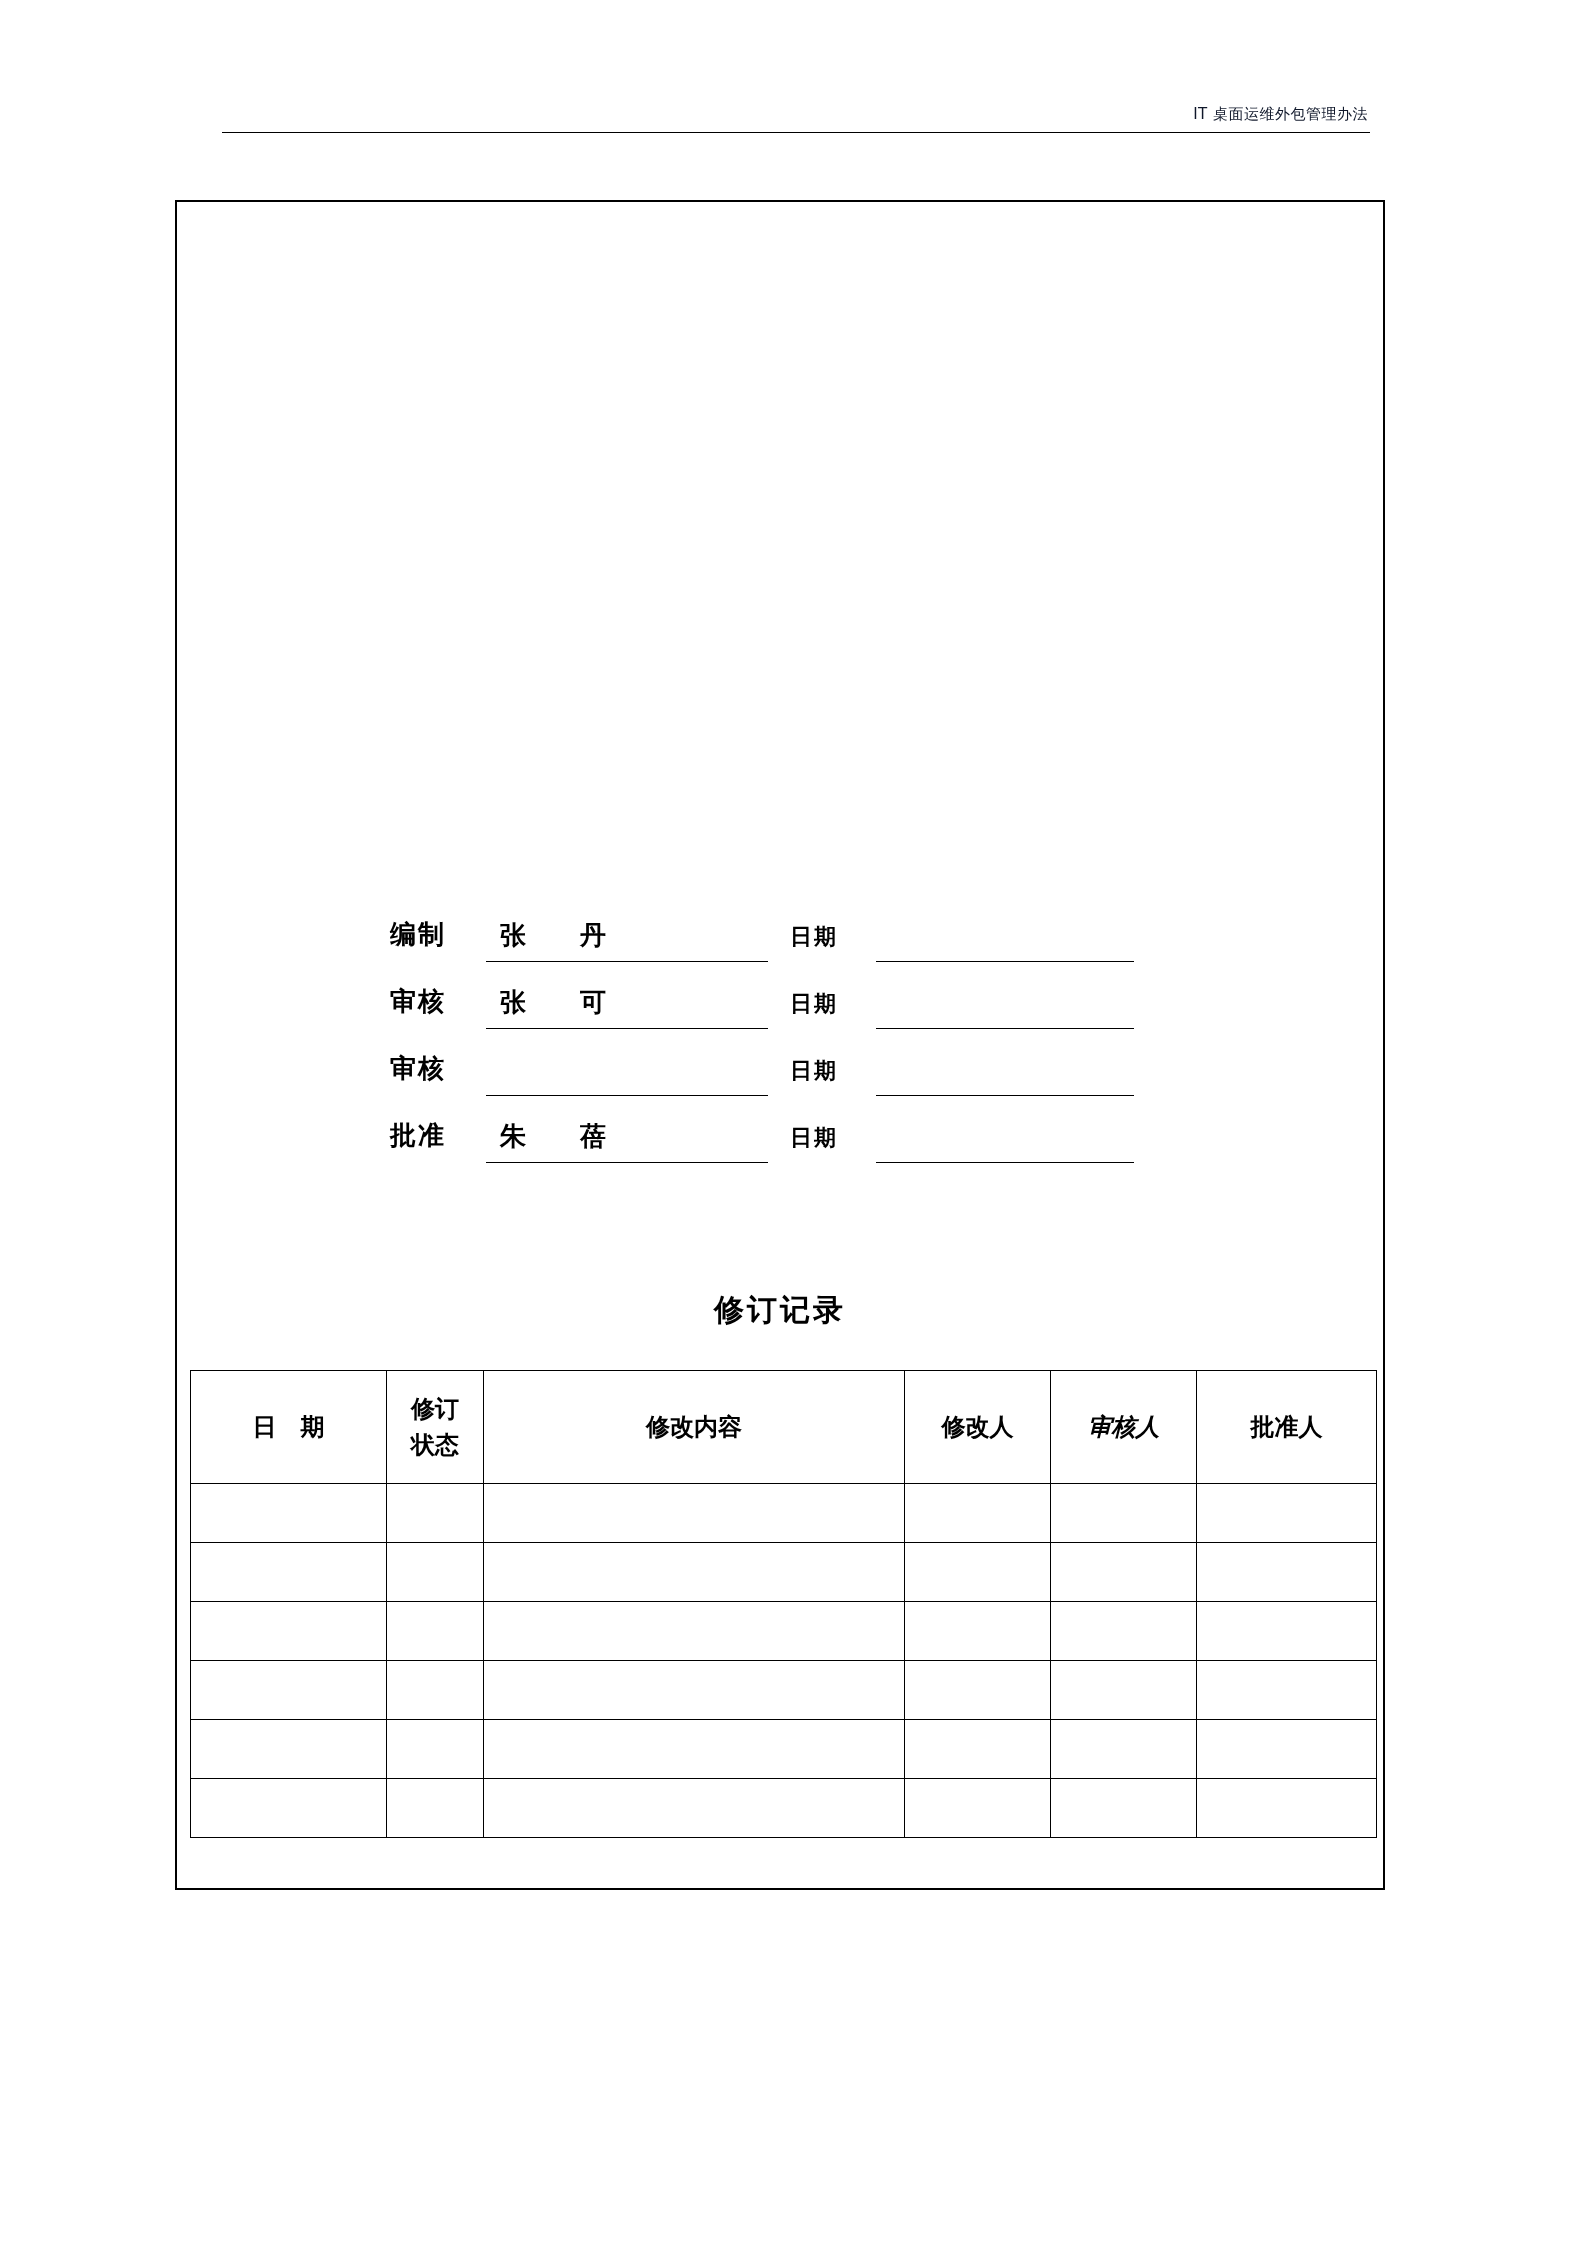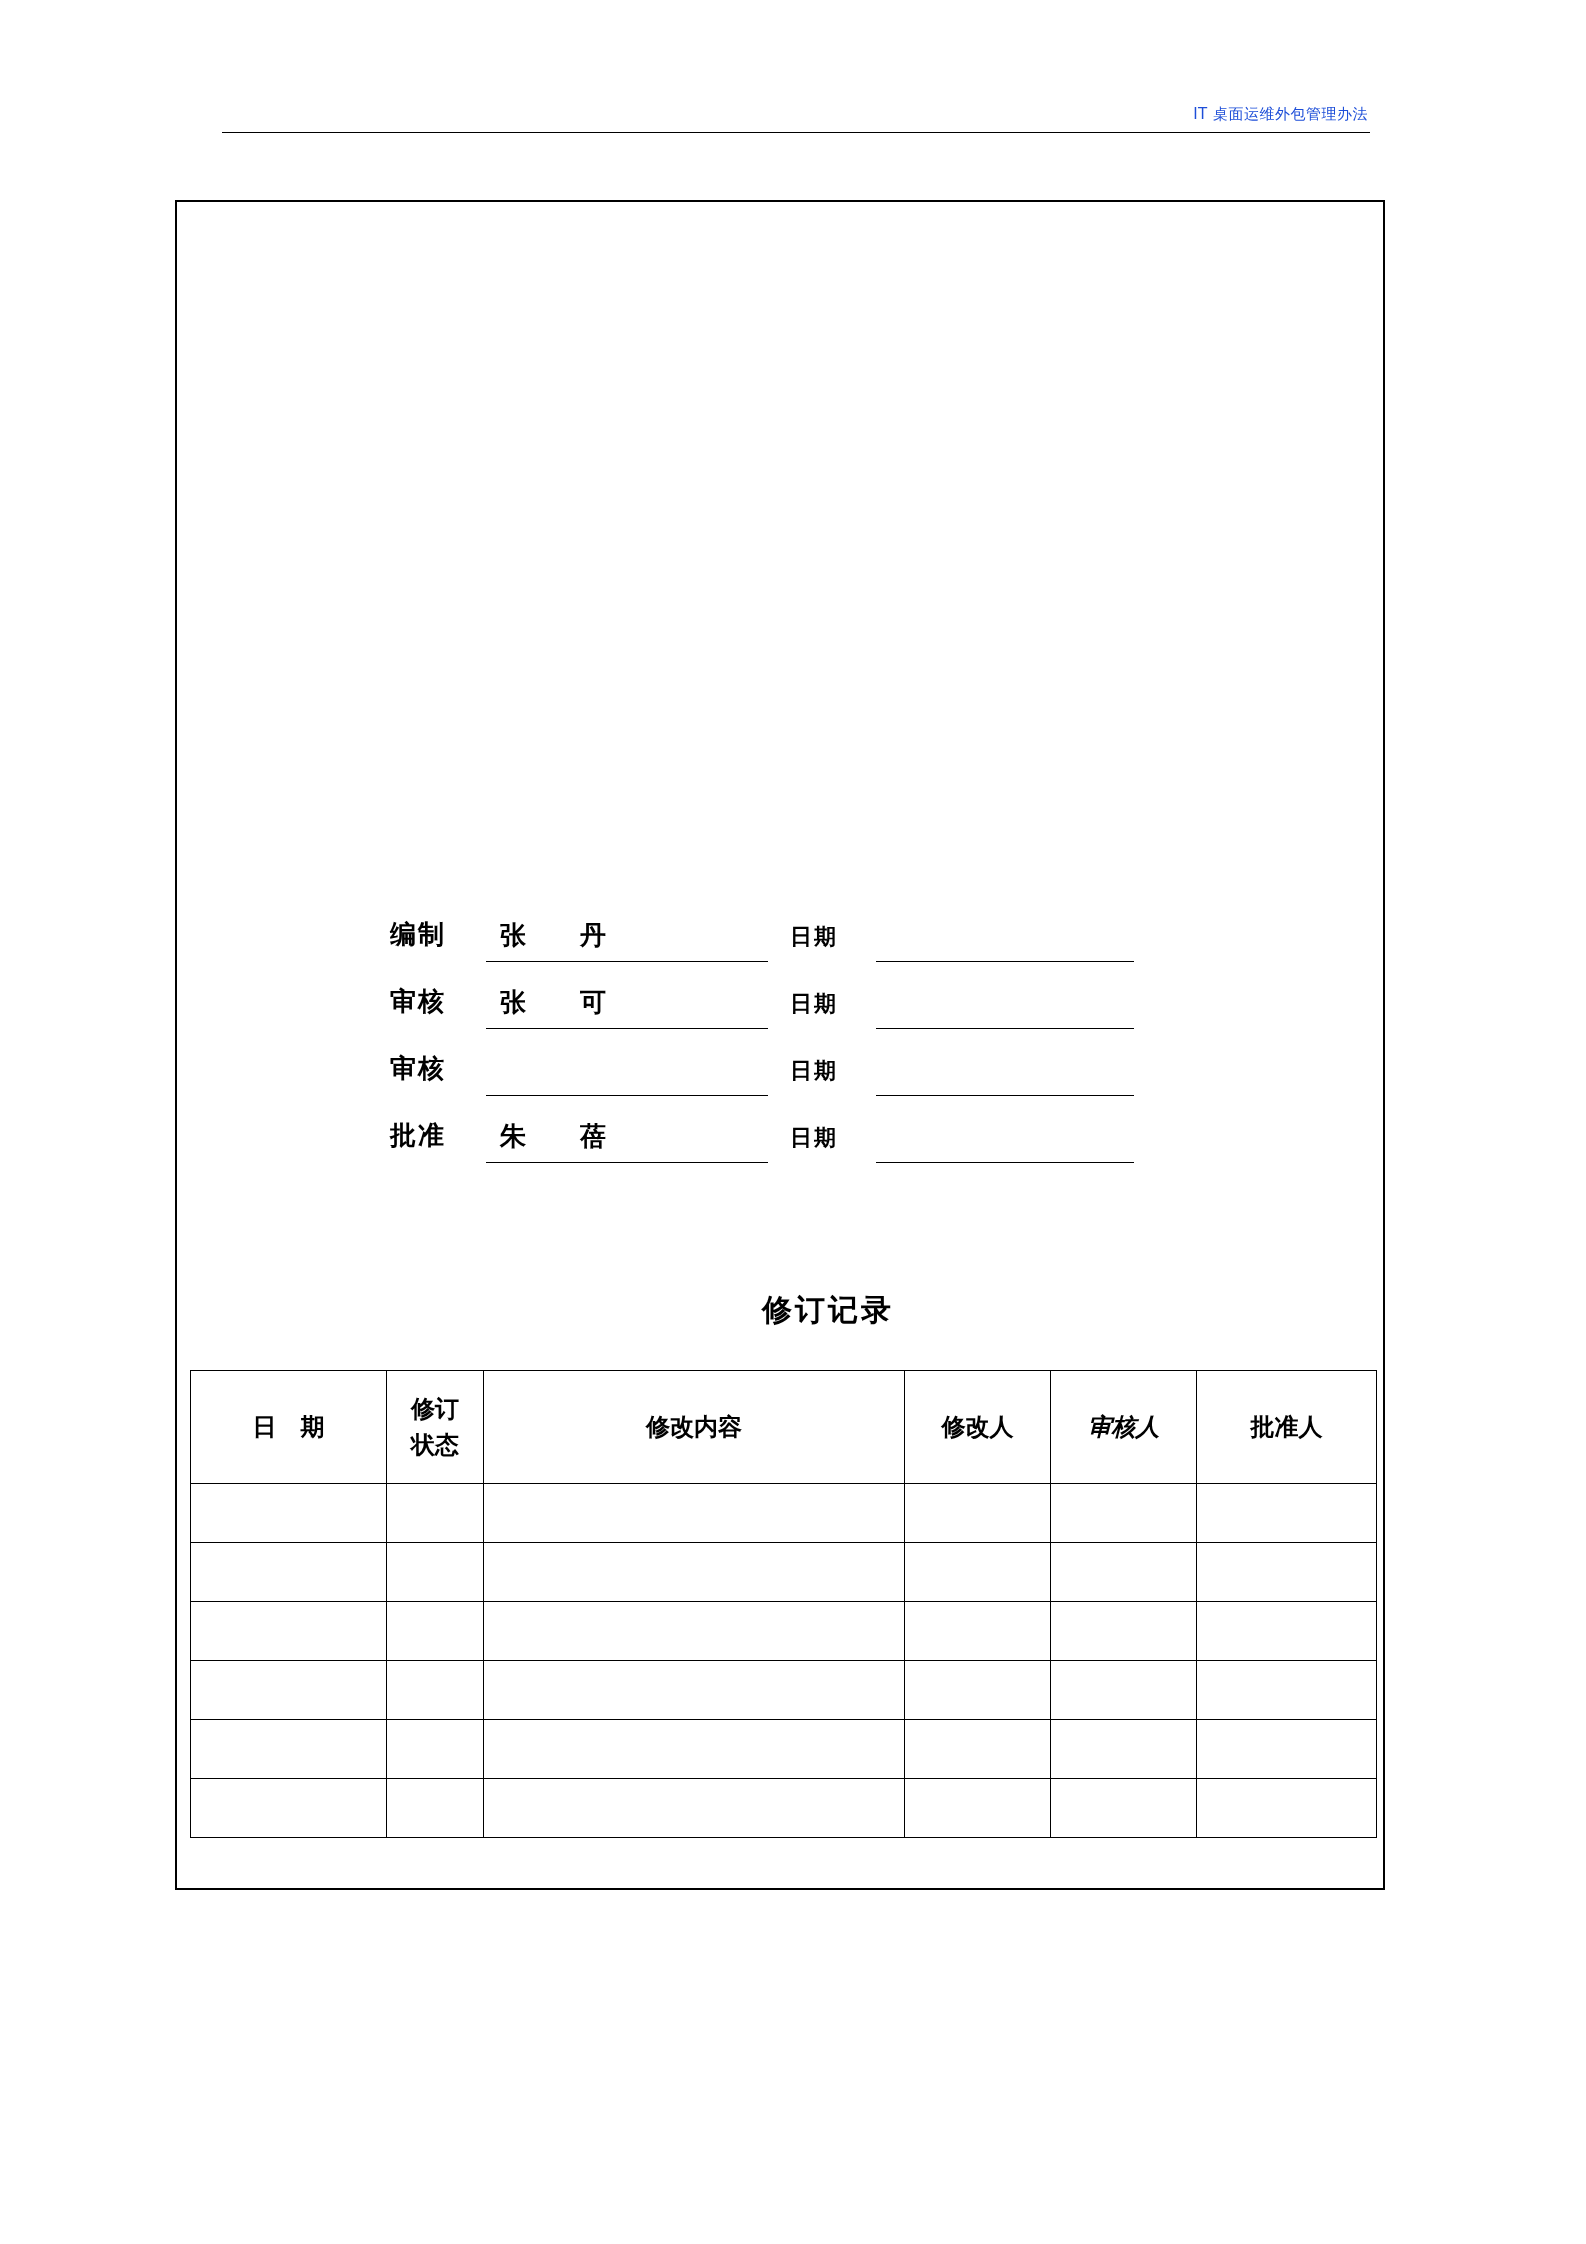--- a/index.html
+++ b/index.html
@@ -26,21 +26,21 @@
     left: 222px;
     top: 104px;
     width: 1148px;
   }
   .header-text {
     text-align: right;
     font-family: "DejaVu Sans", "Liberation Sans", sans-serif;
     font-size: 15px;
     line-height: 20px;
     letter-spacing: 0.5px;
-    color: #1d4ed8;
+    color: #0f172a;
     padding-right: 2px;
   }
   .header-rule {
     margin-top: 8px;
     border-bottom: 1.5px solid #000;
     width: 100%;
   }
 
   
   .doc-frame {
@@ -127,21 +127,20 @@
   .rev-title {
     position: absolute;
     left: 175px;
     top: 1290px;
     width: 1210px;
     text-align: center;
     font-family: "DejaVu Sans", "Liberation Sans", sans-serif;
     font-weight: bold;
     font-size: 30px;
     letter-spacing: 3px;
-    margin-left: 48px;
   }
 
   .rev-table {
     position: absolute;
     left: 190px;
     top: 1370px;
     width: 1180px;
     border-collapse: collapse;
     table-layout: fixed;
   }

